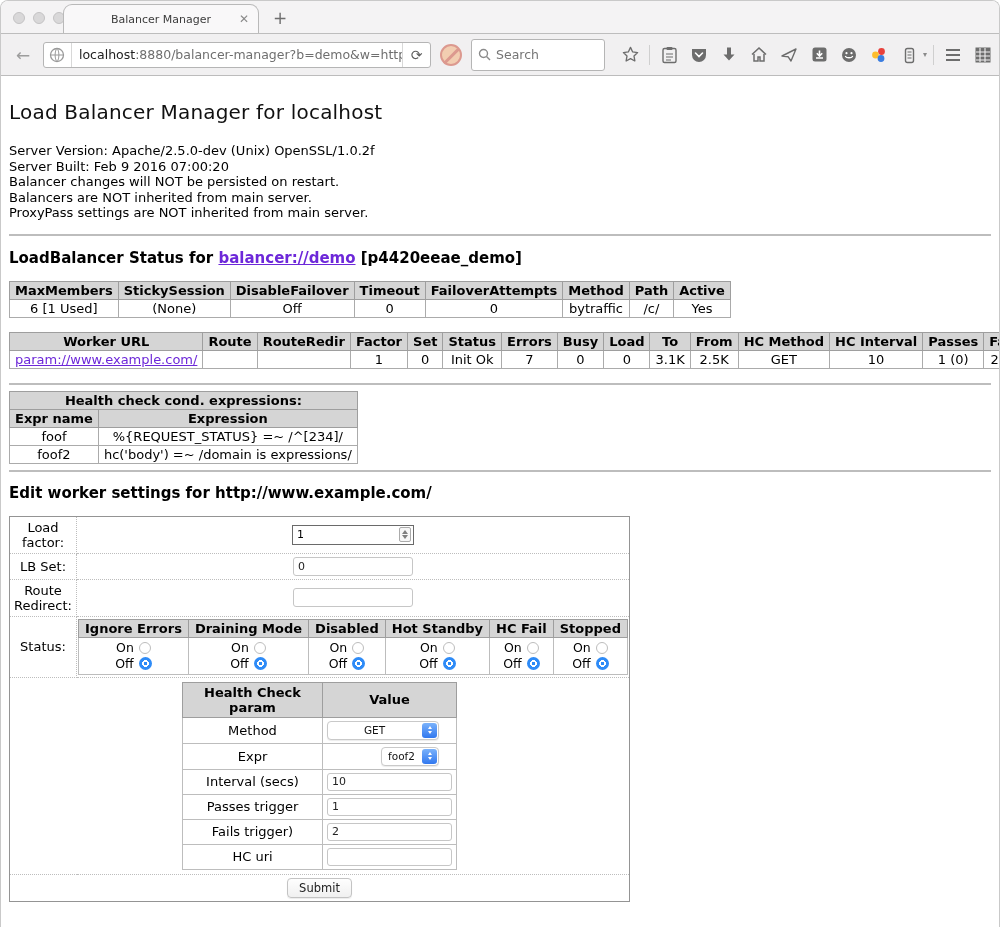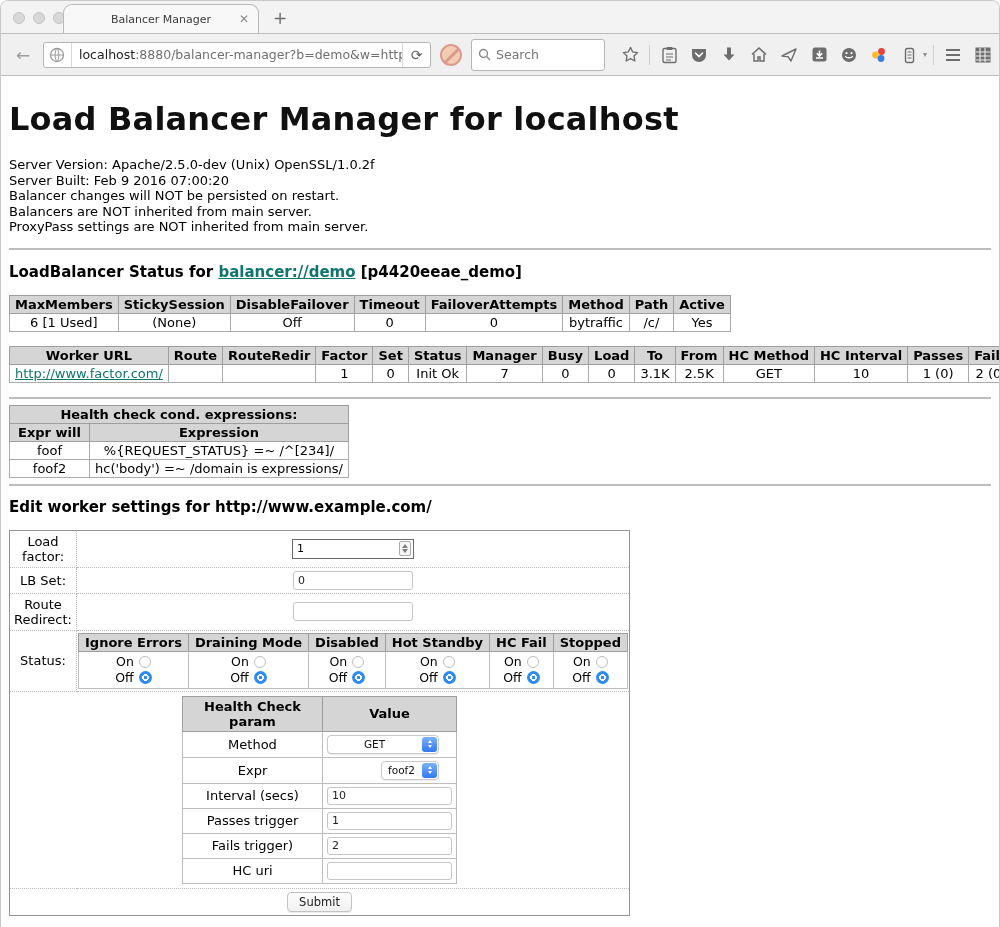--- a/index.html
+++ b/index.html
@@ -27,31 +27,31 @@
   .blocked::after { content:""; position:absolute; left:-1px; top:9px; width:20px; height:2.5px; background:#d98a7e; transform:rotate(-45deg); }
   .searchbox { width:134px; height:32px; background:#fff; border:1px solid #b5b5b5; border-radius:3px; display:flex; align-items:center; padding:0 6px; gap:5px; flex:0 0 auto; }
   .searchbox input { border:none; outline:none; width:95px; font-size:12.5px; color:#333; font-family:"DejaVu Sans", sans-serif; background:transparent; }
   .tool-icons { display:flex; align-items:center; gap:4px; margin-left:6px; }
   .ticon { width:26px; height:26px; display:flex; align-items:center; justify-content:center; color:#6d6d6d; }
   .vsep { width:1px; height:20px; background:#cfcfcf; margin:0 2px; }
   .caret { font-size:8px; color:#8a8a8a; margin-left:-3px; }
 
   
   .content { padding:0 8px; background:#fff; }
-  h1 { font-size:32px; font-weight:bold; color:#101010; padding:24px 0 6px 0; letter-spacing:.2px; }
+  h1 { font-size:20px; font-weight:normal; color:#101010; padding:24px 0 6px 0; letter-spacing:.2px; }
   .info { font-size:13px; line-height:15.5px; color:#000; margin-top:13px; }
   hr.rule { border:none; height:2px; background:#bdbdbd; margin:13px 0; }
   h3 { font-size:15px; font-weight:bold; margin:12px 0 14px 0; color:#000; }
   h3 a { color:#551a8b; }
 
   table.dt { border-collapse:collapse; font-size:13px; margin-bottom:14px; }
   table.dt th { background:#d5d5d5; border:1px solid #9e9e9e; padding:1px 5px; font-weight:bold; text-align:center; white-space:nowrap; }
   table.dt td { border:1px solid #ababab; padding:1px 5px; text-align:center; white-space:nowrap; background:#fff; }
   td.left { text-align:left; }
-  a.visited { color:#0f766e; text-decoration:underline; }
+  a.visited { color:#6d28d9; text-decoration:underline; }
 
   
   table.form { border-collapse:collapse; font-size:13px; width:564px; border:1px solid #949494; margin-top:4px; }
   table.form > tbody > tr > td { border:1px dotted #bdbdbd; padding:3px 4px; text-align:center; vertical-align:middle; }
   td.flabel { width:100px; }
 
   input.tbox { width:120px; height:19px; border:1px solid #c6c6c6; border-radius:3px; font-size:11px; padding:0 4px; font-family:"DejaVu Sans", sans-serif; color:#222; }
   .input-spin { display:inline-flex; align-items:center; border:1px solid #6a6a6a; background:#fff; width:122px; height:20px; }
   .input-spin input { flex:1; min-width:0; border:none; outline:none; font-size:11px; padding-left:4px; font-family:"DejaVu Sans", sans-serif; }
   .spin { width:12px; height:15px; border:1px solid #ababab; border-radius:2px; display:flex; flex-direction:column; align-items:center; justify-content:space-evenly; margin-right:2px; background:#f6f6f6; }
@@ -244,33 +244,33 @@
 
     <table class="dt" style="width:966px;">
       <tbody>
           <tr>
         <th style="width:168px">Worker URL</th>
         <th>Route</th>
         <th>RouteRedir</th>
         <th>Factor</th>
         <th>Set</th>
         <th>Status</th>
-        <th>Manager</th>
+        <th>Errors</th>
         <th>Busy</th>
         <th>Load</th>
         <th>To</th>
         <th>From</th>
         <th>HC Method</th>
         <th>HC Interval</th>
         <th>Passes</th>
         <th>Fails</th>
 
       </tr>
       <tr>
-        <td class="left"><a class="visited" href="#">http://www.factor.com/</a></td>
+        <td class="left"><a class="visited" href="#">param://www.example.com/</a></td>
         <td></td>
         <td></td>
         <td>1</td>
         <td>0</td>
         <td>Init Ok</td>
         <td>7</td>
         <td>0</td>
         <td>0</td>
         <td>3.1K</td>
         <td>2.5K</td>
@@ -284,21 +284,21 @@
       </table>
 
     <hr class="rule" style="margin:6px 0;">
 
     <table class="dt" style="margin:4px 0 6px 0;">
       <tbody>
           <tr>
         <th colspan="2">Health check cond. expressions:</th>
       </tr>
       <tr>
-        <th style="width:80px">Expr will</th>
+        <th style="width:80px">Expr name</th>
         <th style="width:230px">Expression</th>
       </tr>
       <tr>
         <td>foof</td>
         <td class="left">%{REQUEST_STATUS} =~ /^[234]/</td>
       </tr>
       <tr>
         <td>foof2</td>
         <td class="left">hc('body') =~ /domain is expressions/</td>
       </tr>

